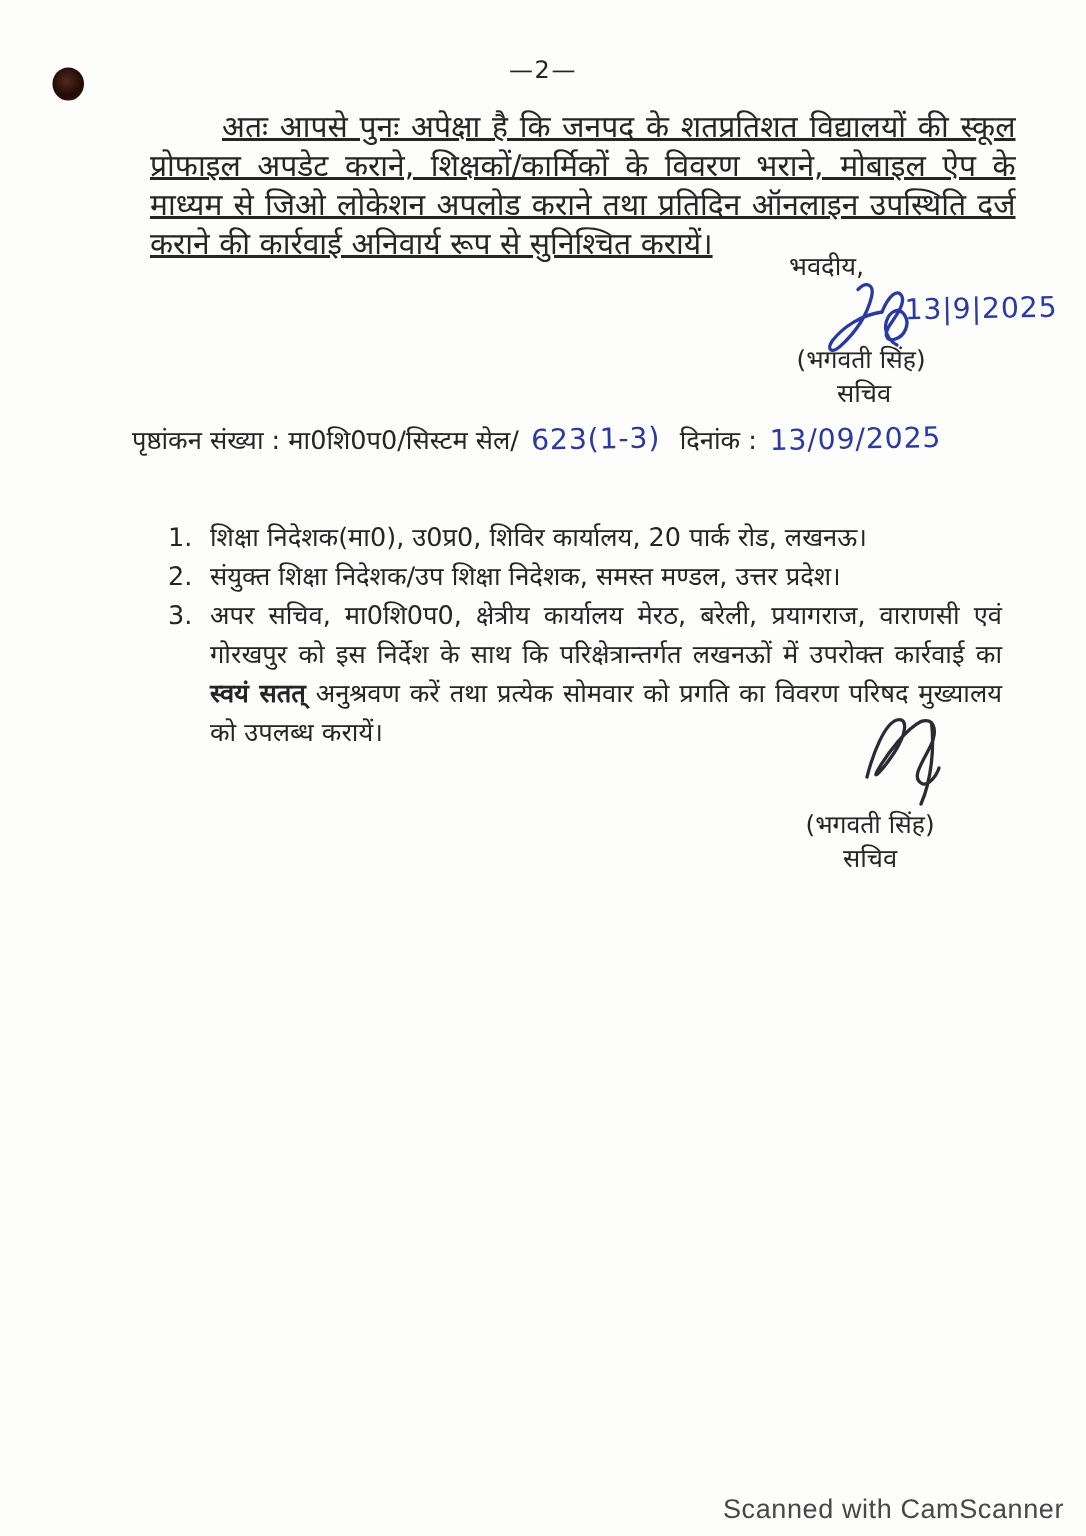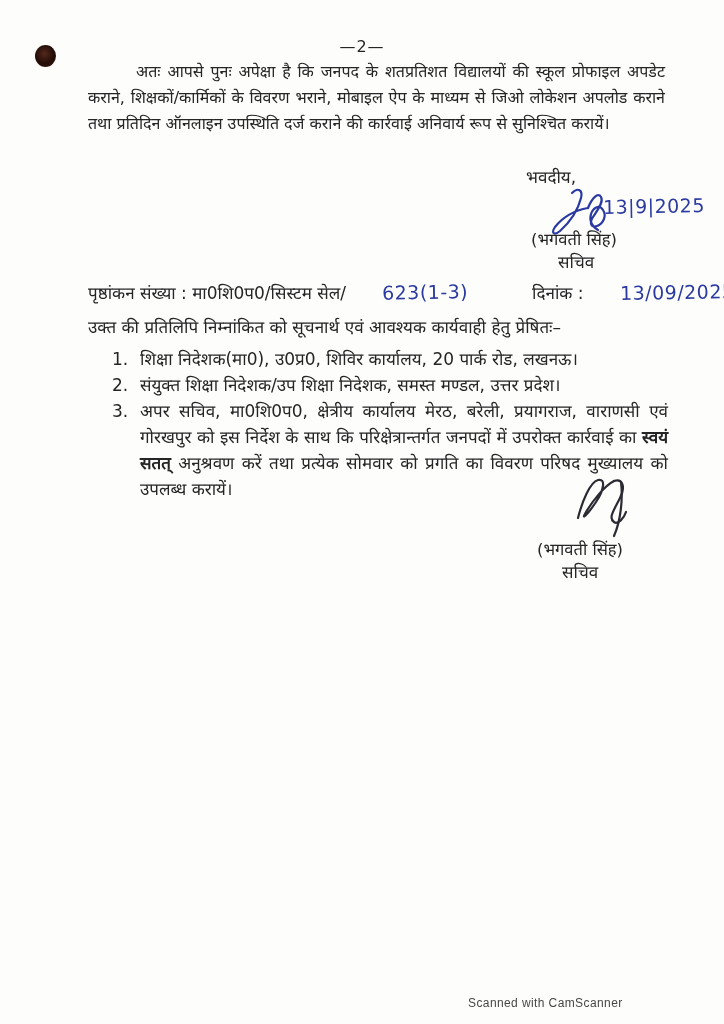--- a/index.html
+++ b/index.html
@@ -20,61 +20,62 @@
   .punch-dot{
     position:absolute;left:35px;top:45px;width:21px;height:22px;border-radius:50%;
     background:radial-gradient(circle at 45% 40%, #53281c 0%, #220c07 55%, #3a1a10 100%);
   }
   .page-number{
     position:absolute;left:0;right:0;top:37px;text-align:center;
     font-size:16px;letter-spacing:1px;
   }
   .body-paragraph{
     position:absolute;left:88px;top:59px;width:577px;
-    font-size:16px;line-height:26px;text-align:justify;text-indent:48px;
-    margin:0;
+    font-size:20px;line-height:26px;text-align:justify;text-indent:48px;
+    margin:12px;
+    text-decoration:underline;
   }
   
   .salutation{position:absolute;left:526px;top:165px;font-size:17px;}
   .sig-top-svg{position:absolute;left:546px;top:183px;width:88px;height:54px;}
   .sig-top-date{
     position:absolute;left:603px;top:195px;
     font-size:20px;color:var(--ink-blue);letter-spacing:1px;transform:rotate(-2deg);
     white-space:nowrap;
   }
   .sig-top-name{position:absolute;left:531px;top:227px;font-size:16.5px;white-space:nowrap;}
   .sig-top-desig{position:absolute;left:558px;top:250px;font-size:17px;}
   
   .endorsement{
     position:absolute;left:88px;top:281px;width:590px;
-    font-size:17px;display:flex;align-items:baseline;white-space:nowrap;gap:28px;
+    font-size:17px;display:flex;align-items:baseline;white-space:nowrap;
   }
   .hw{
     color:var(--ink-blue);font-size:19px;letter-spacing:0.5px;
     transform:rotate(-1deg);
   }
   .endorsement .ref{margin-left:8px;}
-  .endorsement .date-label{margin-left:36px;}
+  .endorsement .date-label{margin-left:13px;}
   .endorsement .date-value{margin-left:8px;}
   .copy-line{position:absolute;left:88px;top:315px;font-size:17px;white-space:nowrap;}
   
   .recipients{position:absolute;left:112px;top:346px;width:556px;}
   .recipient{display:flex;font-size:17px;line-height:26px;}
   .recipient .num{flex:0 0 28px;}
   .recipient .rtext{flex:1;}
   .recipient .rtext.justify{text-align:justify;}
   
   .sig-bottom-svg{position:absolute;left:560px;top:474px;width:80px;height:66px;}
   .sig-bottom-name{position:absolute;left:537px;top:537px;font-size:16.5px;white-space:nowrap;}
   .sig-bottom-desig{position:absolute;left:562px;top:560px;font-size:17px;}
   
   .camscanner{
-    position:absolute;left:468px;top:996px;
+    position:absolute;left:482px;top:996px;
     font-family:"Liberation Sans",sans-serif;
-    font-size:12px;color:var(--watermark-gray);letter-spacing:0.4px;
+    font-size:18px;color:var(--watermark-gray);letter-spacing:0.4px;
   }
   b{font-weight:bold;}
 </style>
 </head>
 <body>
 
 <div class="page">
 
   <div class="punch-dot"></div>
 
@@ -94,34 +95,33 @@
   <div class="sig-top-name">(भगवती सिंह)</div>
   <div class="sig-top-desig">सचिव</div>
 
   <div class="endorsement">
     <span>पृष्ठांकन संख्या : मा0शि0प0/सिस्टम सेल/</span>
     <span class="hw ref">623(1-3)</span>
     <span class="date-label">दिनांक :</span>
     <span class="hw date-value">13/09/2025</span>
   </div>
 
-  <div class="copy-line">उक्त की प्रतिलिपि निम्नांकित को सूचनार्थ एवं आवश्यक कार्यवाही हेतु प्रेषितः–</div>
 
   <div class="recipients">
     <div class="recipient">
       <span class="num">1.</span>
       <span class="rtext">शिक्षा निदेशक(मा0), उ0प्र0, शिविर कार्यालय, 20 पार्क रोड, लखनऊ।</span>
     </div>
     <div class="recipient">
       <span class="num">2.</span>
       <span class="rtext">संयुक्त शिक्षा निदेशक/उप शिक्षा निदेशक, समस्त मण्डल, उत्तर प्रदेश।</span>
     </div>
     <div class="recipient">
       <span class="num">3.</span>
-      <span class="rtext justify"><span>अपर सचिव, मा0शि0प0, क्षेत्रीय कार्यालय मेरठ, बरेली, प्रयागराज, वाराणसी एवं गोरखपुर को इस निर्देश के साथ कि परिक्षेत्रान्तर्गत जनपदों में उपरोक्त कार्रवाई का </span><b>स्वयं सतत्</b><span> अनुश्रवण करें तथा प्रत्येक सोमवार को प्रगति का विवरण परिषद मुख्यालय को उपलब्ध करायें।</span></span>
+      <span class="rtext justify"><span>अपर सचिव, मा0शि0प0, क्षेत्रीय कार्यालय मेरठ, बरेली, प्रयागराज, वाराणसी एवं गोरखपुर को इस निर्देश के साथ कि परिक्षेत्रान्तर्गत लखनऊों में उपरोक्त कार्रवाई का </span><b>स्वयं सतत्</b><span> अनुश्रवण करें तथा प्रत्येक सोमवार को प्रगति का विवरण परिषद मुख्यालय को उपलब्ध करायें।</span></span>
     </div>
   </div>
 
   <svg class="sig-bottom-svg" viewBox="0 0 80 66" fill="none">
     <path d="M18 44 C22 28 30 8 38 6 C46 4 44 16 36 28 C28 40 20 48 26 38 C32 28 44 12 54 7" stroke="#2b2b33" stroke-width="2.2" stroke-linecap="round"></path>
     <path d="M54 7 C62 4 66 12 60 24 C54 36 48 44 54 48 C58 51 64 44 66 38" stroke="#2b2b33" stroke-width="2.2" stroke-linecap="round"></path>
     <path d="M61 8 C63 24 61 46 54 62" stroke="#2b2b33" stroke-width="2.2" stroke-linecap="round"></path>
   </svg>
 
   <div class="sig-bottom-name">(भगवती सिंह)</div>

